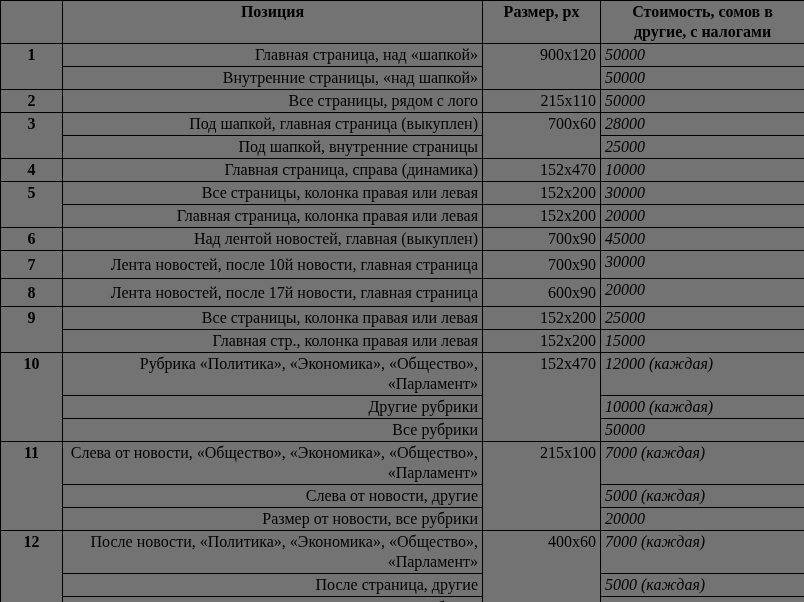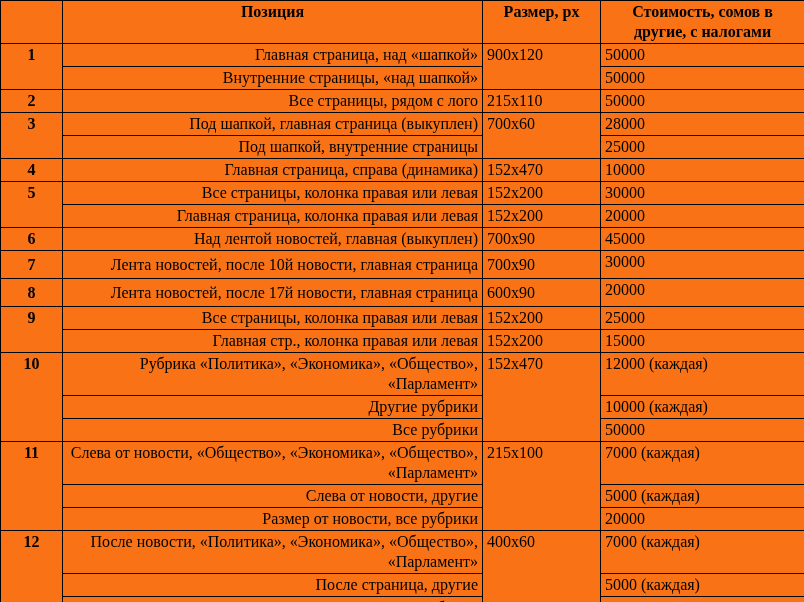--- a/index.html
+++ b/index.html
@@ -3,21 +3,21 @@
 <meta charset="utf-8">
 <style>
   html, body {
     margin: 0;
     padding: 0;
     background: #ffffff;
   }
   .sheet {
     width: 804px;
     height: 602px;
-    background: #f97316;
+    background: #737373;
     overflow: hidden;
   }
   table.price {
     border-collapse: collapse;
     table-layout: fixed;
     width: 804px;
     height: 602px;
     font-family: "Liberation Serif", "DejaVu Serif", serif;
     font-size: 16px;
     line-height: 20px;
@@ -41,27 +41,28 @@
   td.num {
     font-weight: bold;
     text-align: center;
   }
   td.pos {
     text-align: right;
     padding-left: 7px;
     height: 19px;
   }
   td.size {
-    text-align: left;
+    text-align: right;
     vertical-align: middle;
     margin-top: 48px;
   }
   td.cost {
     text-align: left;
     padding-left: 7px;
+    font-style: italic;
   }
   tr.tall td {
     height: 25px;
     vertical-align: middle;
   }
   tr.tall td.cost {
     vertical-align: top;
   }
 </style>
 </head>

